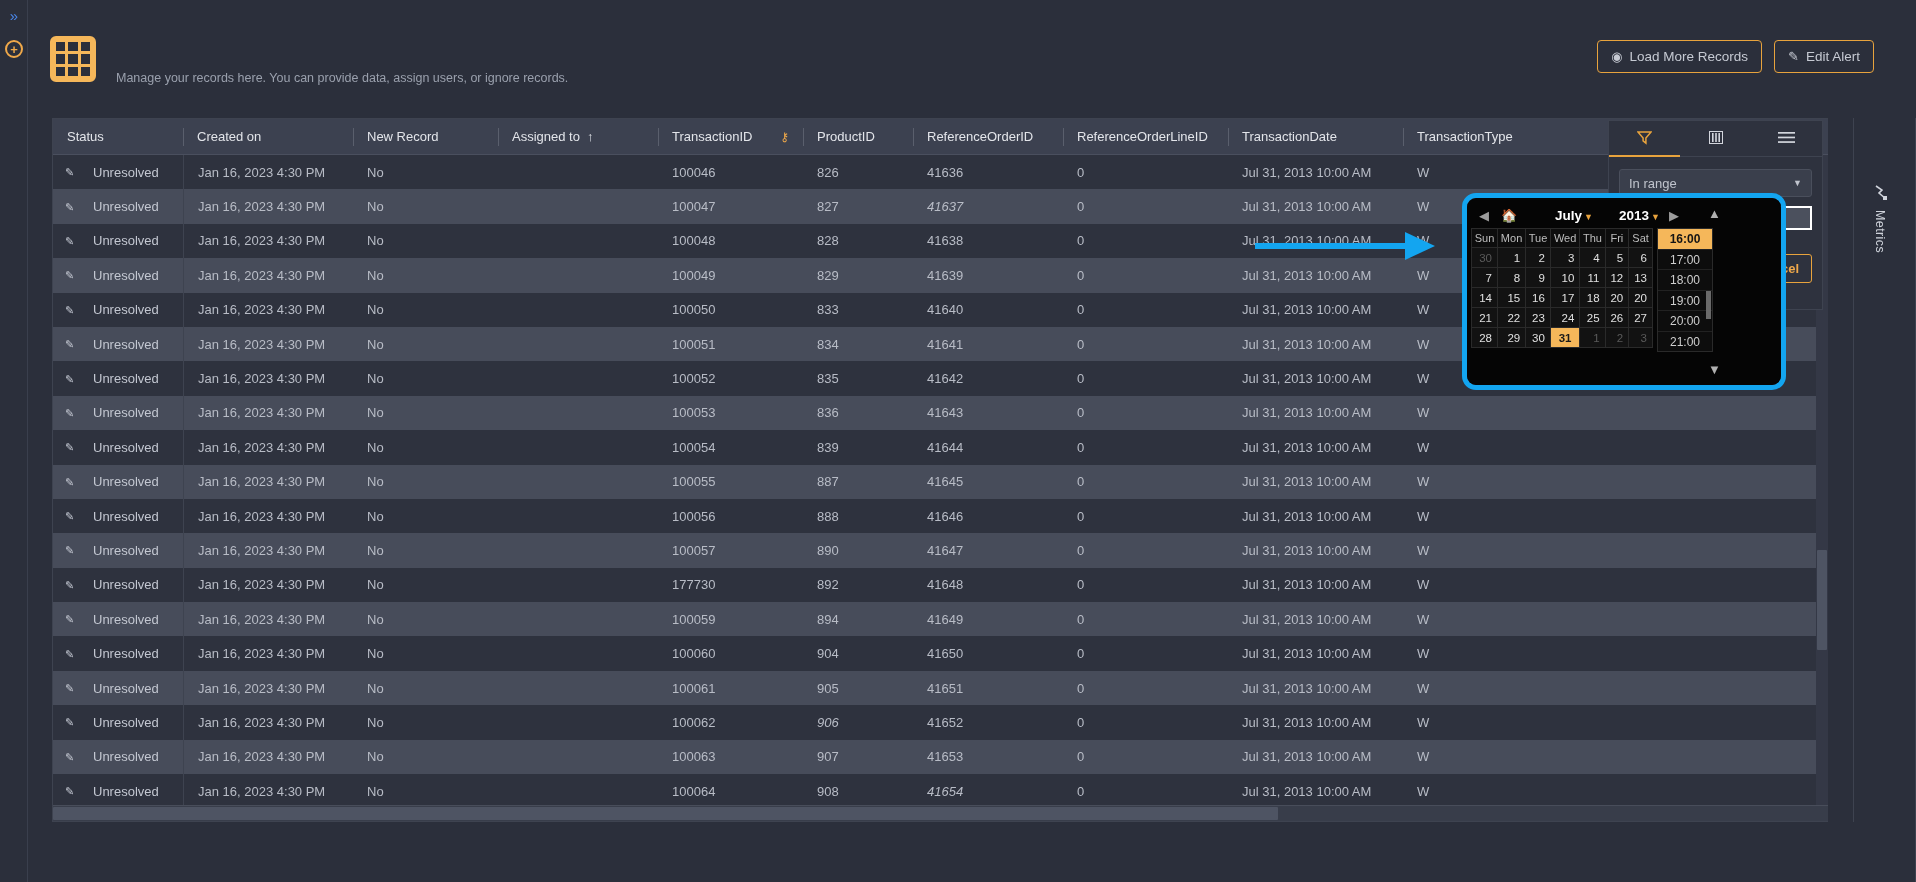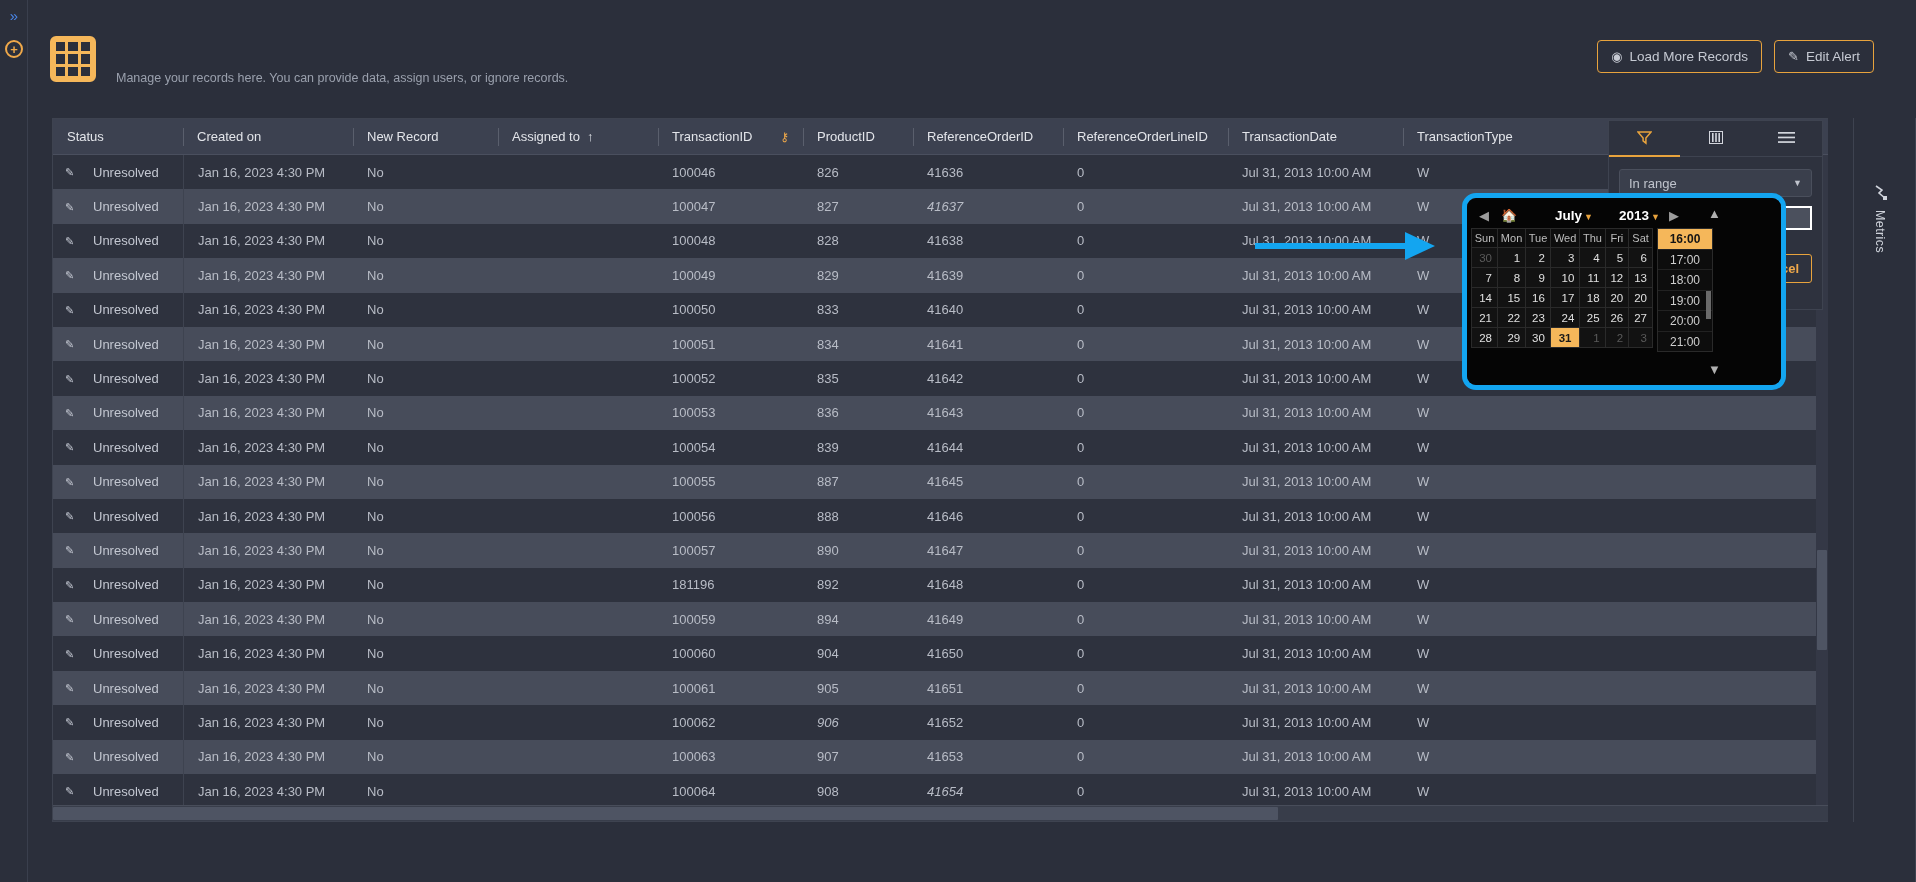--- a/index.html
+++ b/index.html
@@ -479,21 +479,21 @@
           <div class="td" style="width: 110px;">W</div>
         </div>
         <div class="row odd">
           <div class="td status" style="width: 130px;">
             <span class="pencil">✎</span>
             <span style="margin-left: 26px;">Unresolved</span>
           </div>
           <div class="td cell-div" style="width: 170px;">Jan 16, 2023 4:30 PM</div>
           <div class="td" style="width: 145px;">No</div>
           <div class="td" style="width: 160px;"></div>
-          <div class="td" style="width: 145px;">181196</div>
+          <div class="td" style="width: 145px;">177730</div>
           <div class="td" style="width: 110px;">892</div>
           <div class="td" style="width: 150px;">41648</div>
           <div class="td" style="width: 165px;">0</div>
           <div class="td" style="width: 175px;">Jul 31, 2013 10:00 AM</div>
           <div class="td" style="width: 110px;">W</div>
         </div>
         <div class="row even">
           <div class="td status" style="width: 130px;">
             <span class="pencil">✎</span>
             <span style="margin-left: 26px;">Unresolved</span>

